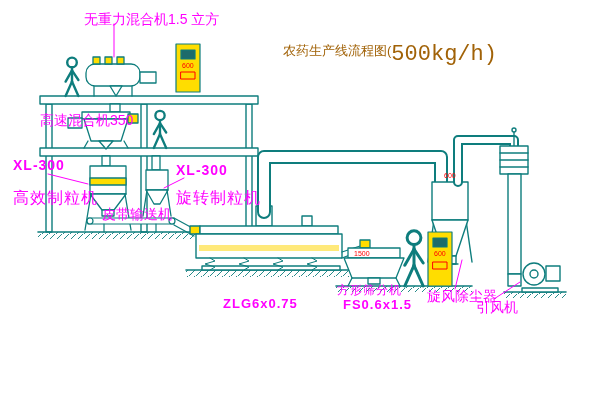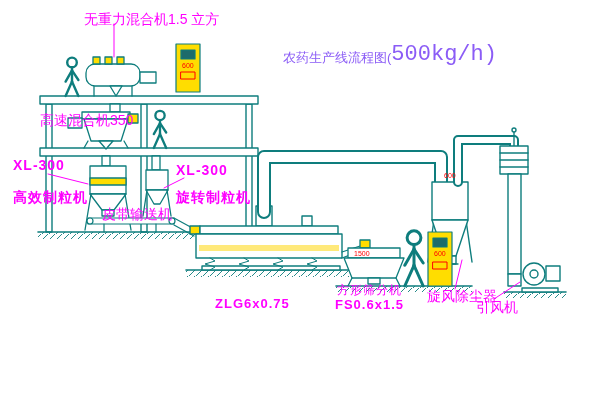--- a/index.html
+++ b/index.html
@@ -1,25 +1,25 @@
 <!DOCTYPE html>
 <html><head>
 <meta charset="utf-8">
 <style>
   html,body{margin:0;padding:0;background:#fff;}
   #stage{position:relative;width:600px;height:403px;background:#ffffff;overflow:hidden;
          font-family:"Liberation Sans",sans-serif;}
   #stage svg{position:absolute;left:0;top:0;}
   .lbl{position:absolute;color:#ff00ff;white-space:nowrap;line-height:1;}
   .lbl-s{font-size:14px;}
-  .lbl-m{font-size:14px;letter-spacing:1px;font-weight:bold;}
+  .lbl-m{font-size:16px;letter-spacing:1px;}
   .lbl-big{font-size:14px;letter-spacing:1px;font-weight:bold;}
-  .lbl-model{font-size:13px;letter-spacing:1px;font-weight:bold;}
+  .lbl-model{font-size:13px;letter-spacing:1px;font-weight:bold;margin-left:8px;}
   .lbl-wide{font-size:12px;letter-spacing:1px;}
-  #title{position:absolute;left:283px;top:42px;color:#8b5cf6;display:flex;align-items:flex-end;white-space:nowrap;}
+  #title{position:absolute;left:283px;top:42px;color:#a16207;display:flex;align-items:flex-start;white-space:nowrap;}
   #title .t-small{font-size:13px;}
   #title .t-big{font-size:22px;font-family:Liberation Mono, monospace;}
 </style>
 </head>
 <body>
 
 <div id="stage">
 
 <svg width="600" height="403" viewBox="0 0 600 403" stroke-linecap="round" stroke-linejoin="round">
   <defs>

